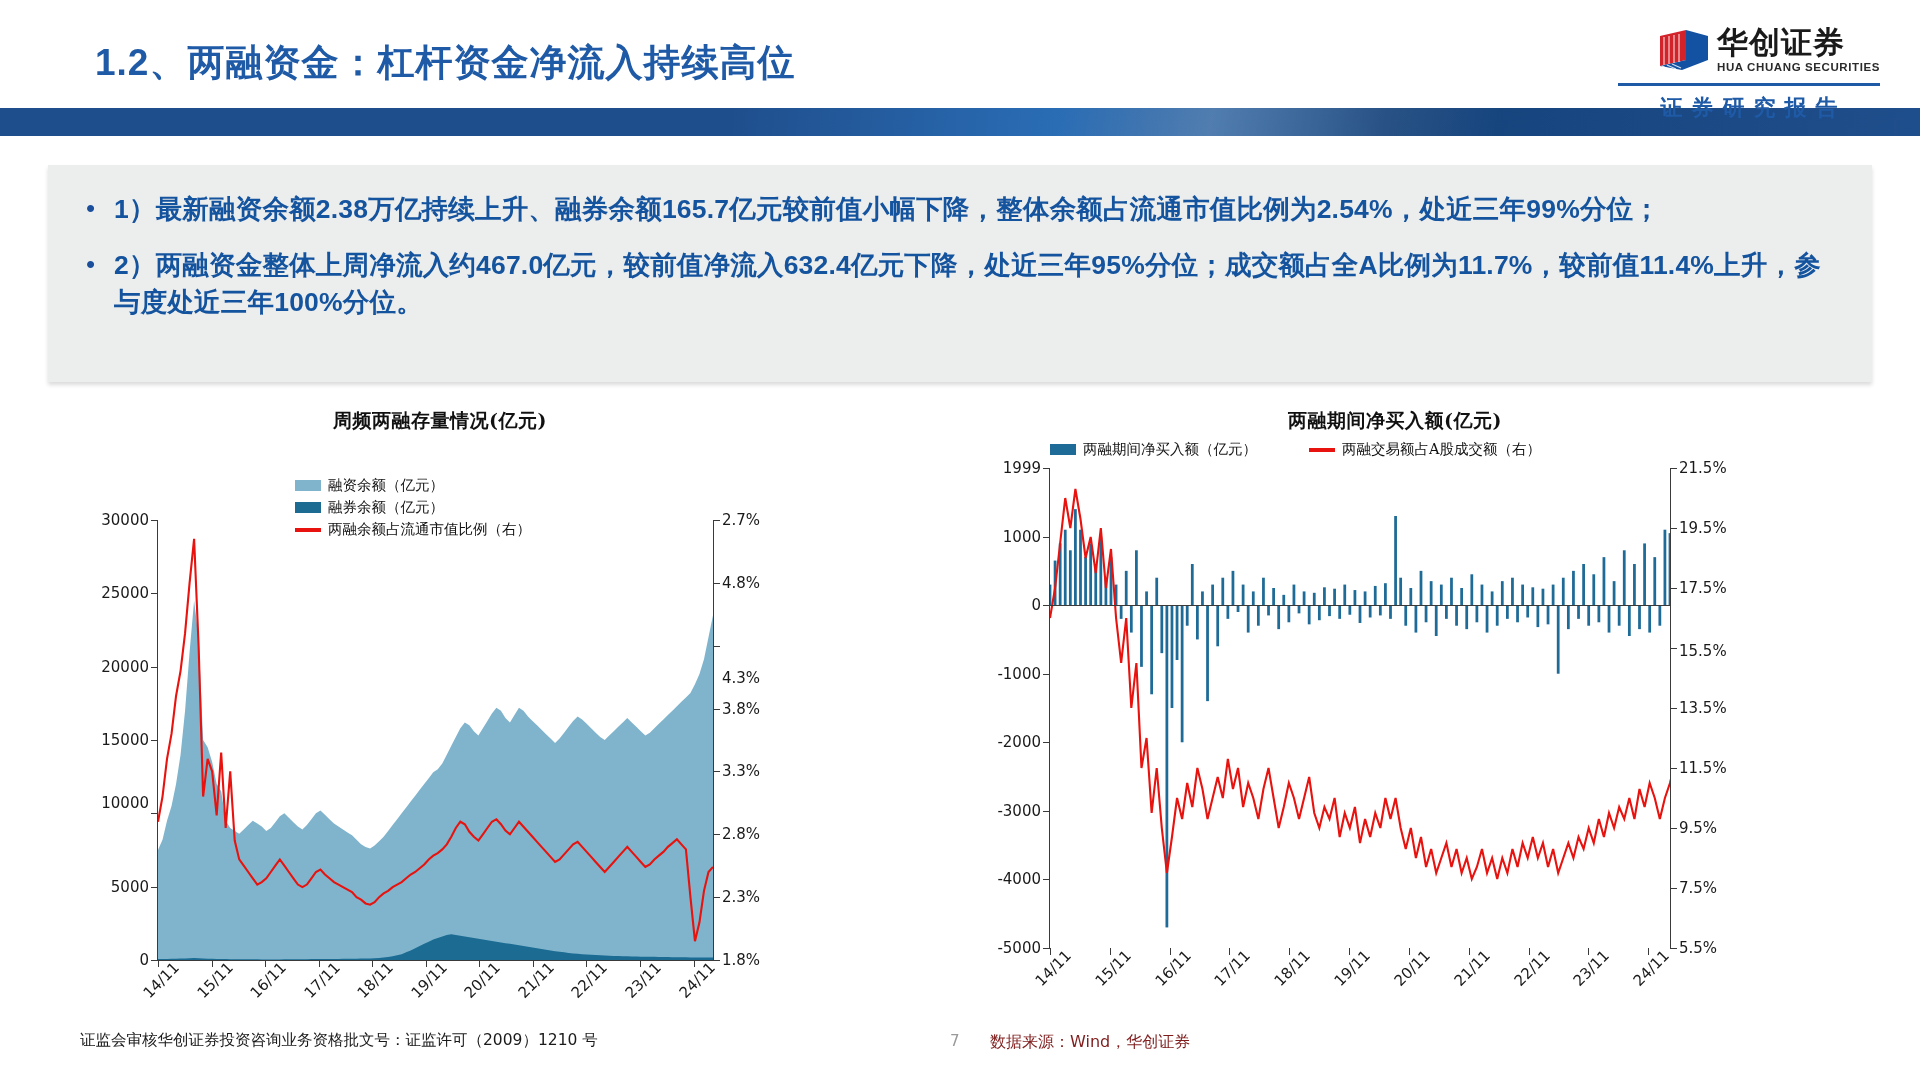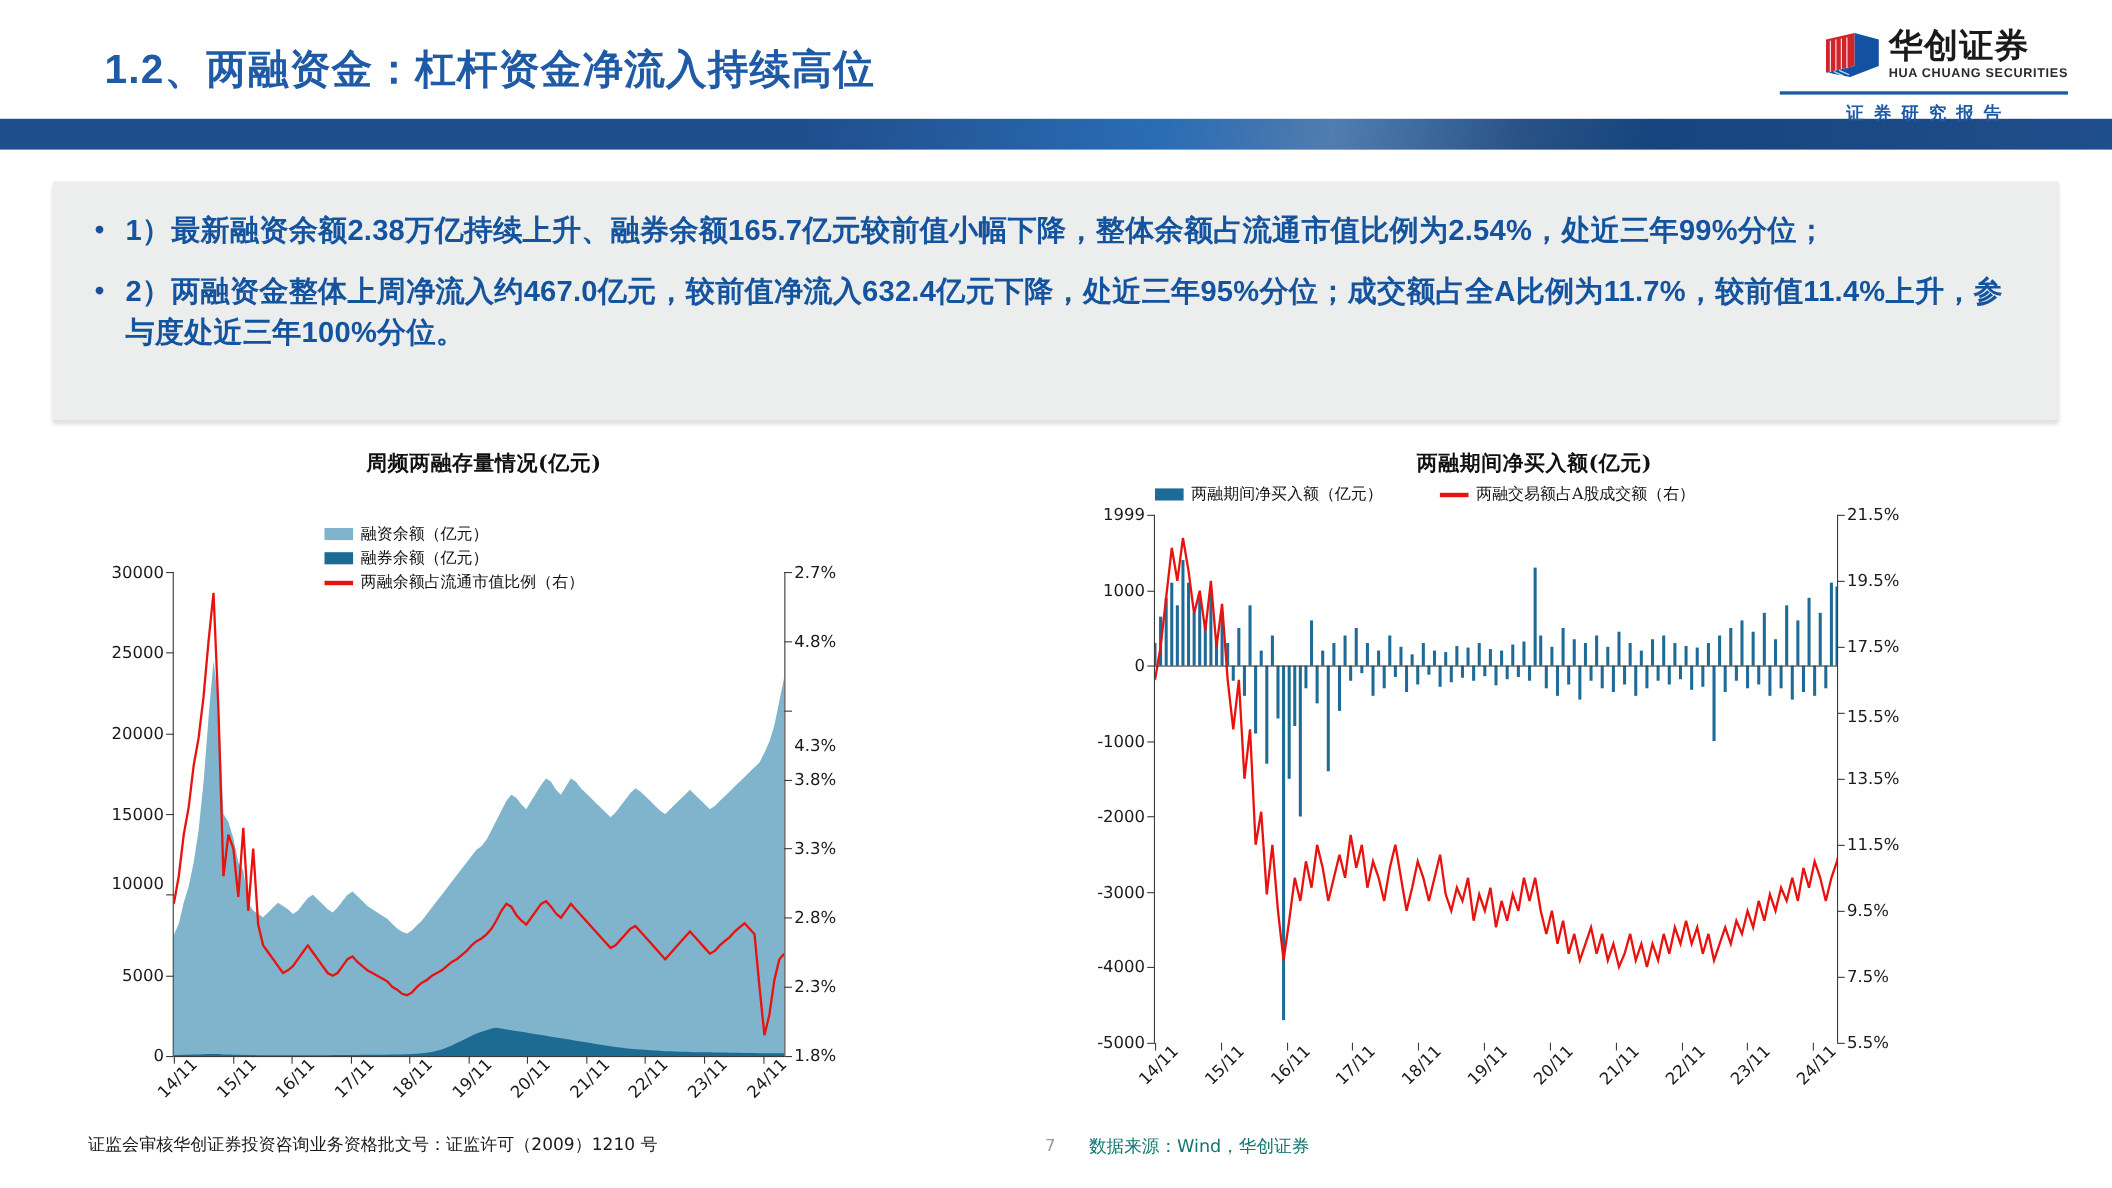--- a/index.html
+++ b/index.html
@@ -36,21 +36,21 @@
     font-size:31px; font-weight:bold; color:#1a1a1a; letter-spacing:1px; line-height:1;
   }
   #logo-en {
     font-size:11.5px; font-weight:bold; color:#2b2b2b;
     letter-spacing:.6px; margin-top:3px; text-align:left;
   }
   #logo-rule { margin-top:9px; height:3px; background:#1f5aa6; width:262px; margin-left:auto; }
   #logo-sub {
     margin-top:7px; text-align:center; width:262px; margin-left:auto;
     font-family:"DejaVu Serif", serif;
-    font-size:16px; font-weight:bold; color:#1f5aa6; letter-spacing:9px;
+    font-size:22px; font-weight:bold; color:#1f5aa6; letter-spacing:9px;
     text-indent:9px;
   }
 
   
   #summary {
     position:absolute; left:48px; top:165px; width:1824px; height:217px;
     background:#eceded;
     box-shadow:0 3px 4px rgba(0,0,0,.14);
     padding:26px 34px 0 34px;
   }
@@ -121,21 +121,21 @@
   #footer-left {
     position:absolute; left:80px; top:1030px;
     font-family:"DejaVu Sans", sans-serif; font-size:15.5px; color:#1a1a1a;
   }
   #page-num {
     position:absolute; left:950px; top:1032px;
     font-family:"DejaVu Sans", sans-serif; font-size:15px; color:#9a9a9a;
   }
   #footer-src {
     position:absolute; left:990px; top:1032px;
-    font-family:"DejaVu Sans", sans-serif; font-size:16px; color:#0f766e;
+    font-family:"DejaVu Sans", sans-serif; font-size:16px; color:#7f1d1d;
   }
 </style>
 </head>
 <body>
 
 <div id="header">
   <div id="title">1.2、两融资金：杠杆资金净流入持续高位</div>
   <div id="header-bar"></div>
 
   <div id="logo-block">

